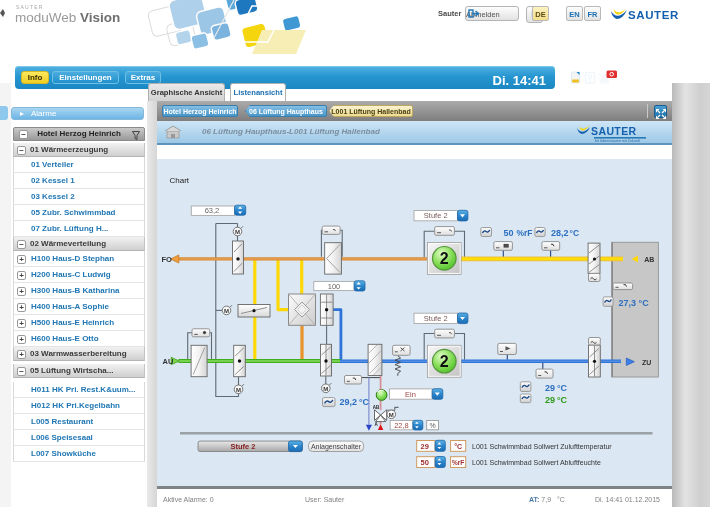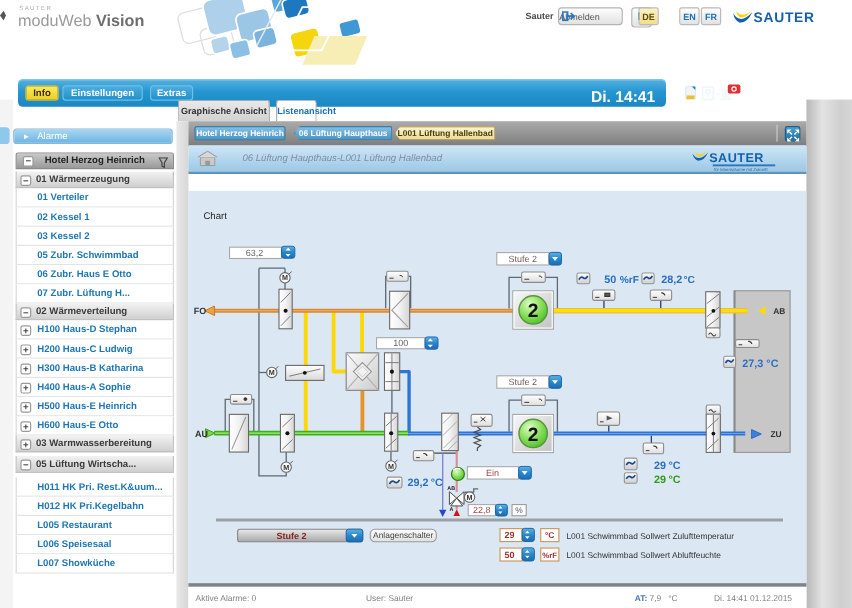--- a/index.html
+++ b/index.html
@@ -32,21 +32,21 @@
 #btninfo{left:6px;width:28px;background:linear-gradient(#fbe95e,#f0ce23);border:1px solid #d8b921;
  color:#3c3000;}
 #btneinst{left:37px;width:67px;}
 #btnextras{left:110px;width:36px;}
 #clock{position:absolute;right:9px;top:7px;font-size:13px;font-weight:bold;color:#fff;}
 
 .tab{top:83px;height:18px;border:1px solid #b0b0b0;border-bottom:none;border-radius:3px 3px 0 0;
  font-size:7.6px;font-weight:bold;text-align:center;line-height:18px;box-sizing:border-box;
  white-space:nowrap;}
 #tab1{left:148px;width:77px;background:linear-gradient(#e9e9e9,#d2d2d2);color:#333;}
-#tab2{left:230px;width:34px;background:#fff;color:#1b6fb4;}
+#tab2{left:230px;width:56px;background:#fff;color:#1b6fb4;}
 
 #rightbg{left:672px;top:83px;width:38px;height:424px;
  background:linear-gradient(90deg,#b9b9b9,#e3e3e3 35%,#cfcfcf 75%,#d6d6d6);}
 #gapbg{left:147px;top:101px;width:10px;height:406px;background:linear-gradient(90deg,#e9e9e9,#d6d6d6);}
 #leftbg{left:0;top:83px;width:11px;height:424px;background:#f4f4f4;}
 
 #sidetab{left:-4px;top:106px;width:12px;height:14px;background:#8ec8ec;border-radius:3px;}
 #alarme{left:11px;top:107px;width:133px;height:13px;border-radius:3px;
  background:linear-gradient(#a9d6f1,#6db5e5);border:1px solid #84b8da;box-sizing:border-box;
  color:#fff;font-size:8px;font-weight:normal;line-height:11px;padding-left:19px;}
@@ -73,21 +73,21 @@
 #crumbbar{left:157px;top:101px;width:515px;height:20px;
  background:linear-gradient(#ababab,#7e7e7e);border-bottom:1px solid #6a6a6a;}
 .crumb{position:absolute;top:4px;height:12px;border-radius:2px;font-size:7px;font-weight:bold;
  line-height:12px;text-align:center;box-sizing:border-box;}
 .crumbb{background:linear-gradient(#85bfe4,#4795c8);border:1px solid #3a7fae;color:#fff;}
 .crumby{background:linear-gradient(#faf3cf,#ecdc96);border:1px solid #bfa75e;color:#4a3c0a;}
 #fsbtn{position:absolute;right:5px;top:4px;width:13px;height:13px;border-radius:2px;
  background:linear-gradient(#4aa0d4,#1f6fa8);border:1px solid #1a5f90;box-sizing:border-box;}
 #bluehdr{left:157px;top:121px;width:515px;height:24px;
  background:linear-gradient(#cfe6f6,#9cc8e6);border-bottom:2px solid #5f93ba;box-sizing:border-box;}
-#bluehdr .ttl{position:absolute;left:45px;top:6px;font-size:8px;font-weight:normal;font-style:italic;
+#bluehdr .ttl{position:absolute;left:45px;top:6px;font-size:8px;font-weight:bold;font-style:italic;
  color:#7c8ea0;}
 #diagram{left:157px;top:159px;width:515px;height:341px;background:#dbe7f3;}
 #botline{left:157px;top:486px;width:515px;height:3px;background:#7d8387;}
 #statusbar{left:157px;top:489px;width:515px;height:18px;background:#fff;font-size:7px;color:#808080;}
 #statusbar span{position:absolute;top:7px;}
 </style>
 </head>
 <body>
 
 <div id="hdr" class="abs"></div>
@@ -167,21 +167,20 @@
  <div class="thead">Hotel Herzog Heinrich<span class="pm" style="left:5px;top:2px;">−</span>
   <svg id="funnel" viewBox="0 0 8 9">
         <path d="M0.5 0.5h7L5 4.5v4L3 7.5v-3z" fill="none" stroke="#444" stroke-width="1"></path>
       </svg>
  </div>
  <div class="tbar" style="margin-top:2px;"><span class="pm">−</span>01 Wärmeerzeugung</div>
  <div class="trow noicon">01 Verteiler</div>
  <div class="trow noicon">02 Kessel 1</div>
  <div class="trow noicon">03 Kessel 2</div>
  <div class="trow noicon">05 Zubr. Schwimmbad</div>
- <div class="trow noicon">06 Zubr. Haus E Otto</div>
  <div class="trow noicon">07 Zubr. Lüftung H...</div>
  <div class="tbar"><span class="pm">−</span>02 Wärmeverteilung</div>
  <div class="trow"><span class="pm">+</span>H100 Haus-D Stephan</div>
  <div class="trow"><span class="pm">+</span>H200 Haus-C Ludwig</div>
  <div class="trow"><span class="pm">+</span>H300 Haus-B Katharina</div>
  <div class="trow"><span class="pm">+</span>H400 Haus-A Sophie</div>
  <div class="trow"><span class="pm">+</span>H500 Haus-E Heinrich</div>
  <div class="trow"><span class="pm">+</span>H600 Haus-E Otto</div>
  <div class="tbar"><span class="pm">+</span>03 Warmwasserbereitung</div>
  <div class="tbar" style="margin-top:3px;"><span class="pm">−</span>05 Lüftung Wirtscha...</div>

